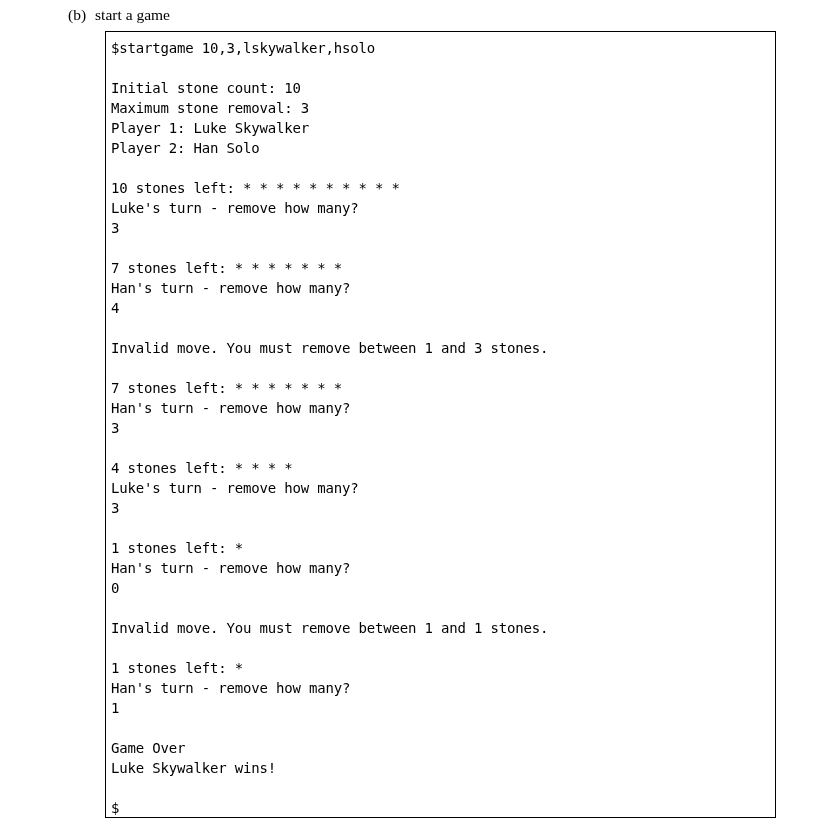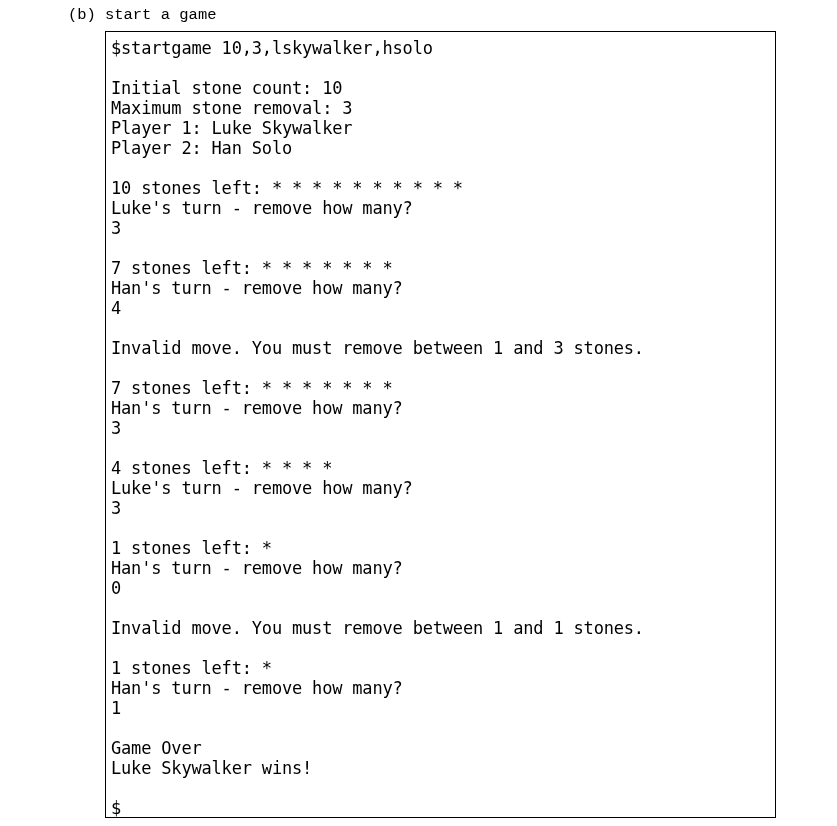--- a/index.html
+++ b/index.html
@@ -15,21 +15,21 @@
     font-family: "Liberation Serif", "DejaVu Serif", serif;
     color: #000000;
     overflow: hidden;
   }
 
   
   .caption {
     position: absolute;
     left: 68px;
     top: 5px;
-    font-family: Liberation Mono, monospace;
+    font-family: Liberation Serif, serif;
     font-size: 15.5px;
     line-height: 20px;
     white-space: nowrap;
     color: #000000;
   }
   .caption .label {
     display: inline-block;
     margin-right: 9px;
   }
   .caption .text {
@@ -47,21 +47,21 @@
     border: 1.2px solid #000000;
     background: #ffffff;
     overflow: hidden;
   }
   .transcript {
     position: absolute;
     left: 5px;
     top: 6px;
     right: 2px;
     font-family: "DejaVu Sans Mono", "Liberation Mono", monospace;
-    font-size: 17px;
+    font-size: 14px;
     line-height: 20px;
     letter-spacing: -0.18px;
     color: #000000;
     white-space: pre;
   }
   .line {
     height: 20px;
     white-space: pre;
     font-family: "DejaVu Sans Mono", "Liberation Mono", monospace;
   }

